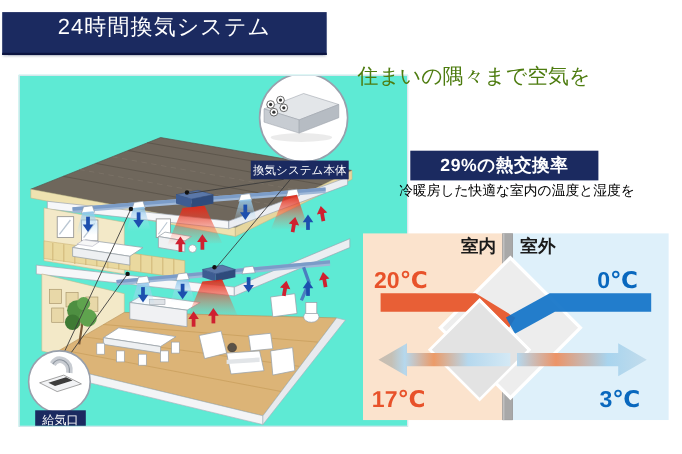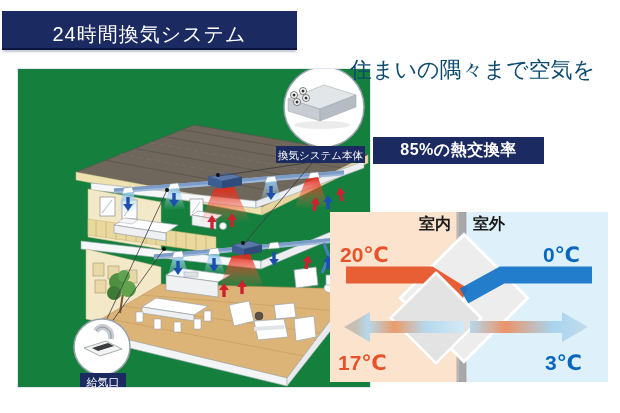--- a/index.html
+++ b/index.html
@@ -3,31 +3,31 @@
 <meta charset="utf-8">
 <style>
   html,body{margin:0;padding:0}
   body{
     width:620px;height:413px;position:relative;background:#ffffff;
     font-family:"Liberation Sans","DejaVu Sans",sans-serif;overflow:hidden;
   }
   .abs{position:absolute}
   #title-banner{
     left:2px;top:11px;width:295px;height:39px;background:#1b2a60;color:#fff;
-    display:flex;align-items:flex-end;justify-content:center;
+    display:flex;align-items:flex-start;justify-content:center;
     font-size:20px;font-weight:500;letter-spacing:1px;box-sizing:border-box;
     border-bottom:2px solid #0c1440;box-shadow:0 3px 2px -1px rgba(120,130,150,.45);
   }
   #house-panel{
-    left:17px;top:68px;width:354px;height:320px;background:#15803d;
-    border:1px solid #e2e6ee;box-sizing:border-box;padding-left:48px;
+    left:17px;top:68px;width:354px;height:320px;background:#5eead4;
+    border:1px solid #e2e6ee;box-sizing:border-box;
   }
   #intro{
-    left:325px;top:56px;width:295px;text-align:center;color:#0c4a6e;
-    font-size:22px;line-height:27px;font-weight:500;
+    left:325px;top:56px;width:295px;text-align:left;color:#4d7c0f;
+    font-size:19px;line-height:27px;font-weight:500;
   }
   #feature-banner{
     left:373px;top:137px;width:171px;height:27px;background:#1b2a60;color:#fff;
     font-size:16px;font-weight:600;display:flex;align-items:center;justify-content:center;
     letter-spacing:.5px;
   }
   #feature-desc{
     left:320px;top:166px;width:300px;text-align:center;color:#000;
     font-size:12.5px;line-height:15.5px;font-weight:500;
   }
@@ -288,24 +288,25 @@
       <text x="37" y="316.5" text-anchor="middle" font-size="11" fill="#ffffff">給気口</text>
     </g>
   </svg>
 </div>
 
 <div class="abs" id="intro">
   <div>住まいの隅々まで空気を</div>
 </div>
 
 <div class="abs" id="feature-banner">
-  <span>85%の熱交換率</span>
+  <span>29%の熱交換率</span>
 </div>
 
 <div class="abs" id="feature-desc">
+  <div>冷暖房した快適な室内の温度と湿度を</div>
 </div>
 
 <div class="abs" id="diagram-wrap">
   <svg width="278" height="170" viewBox="0 0 278 170">
     <defs>
       <linearGradient id="gl" x1="0" y1="0" x2="1" y2="0">
         <stop offset="0" stop-color="#c9bdb0"></stop>
         <stop offset=".1" stop-color="#c4c0b6"></stop>
         <stop offset=".2" stop-color="#b5d8ee"></stop>
         <stop offset=".42" stop-color="#ec9b68"></stop>

